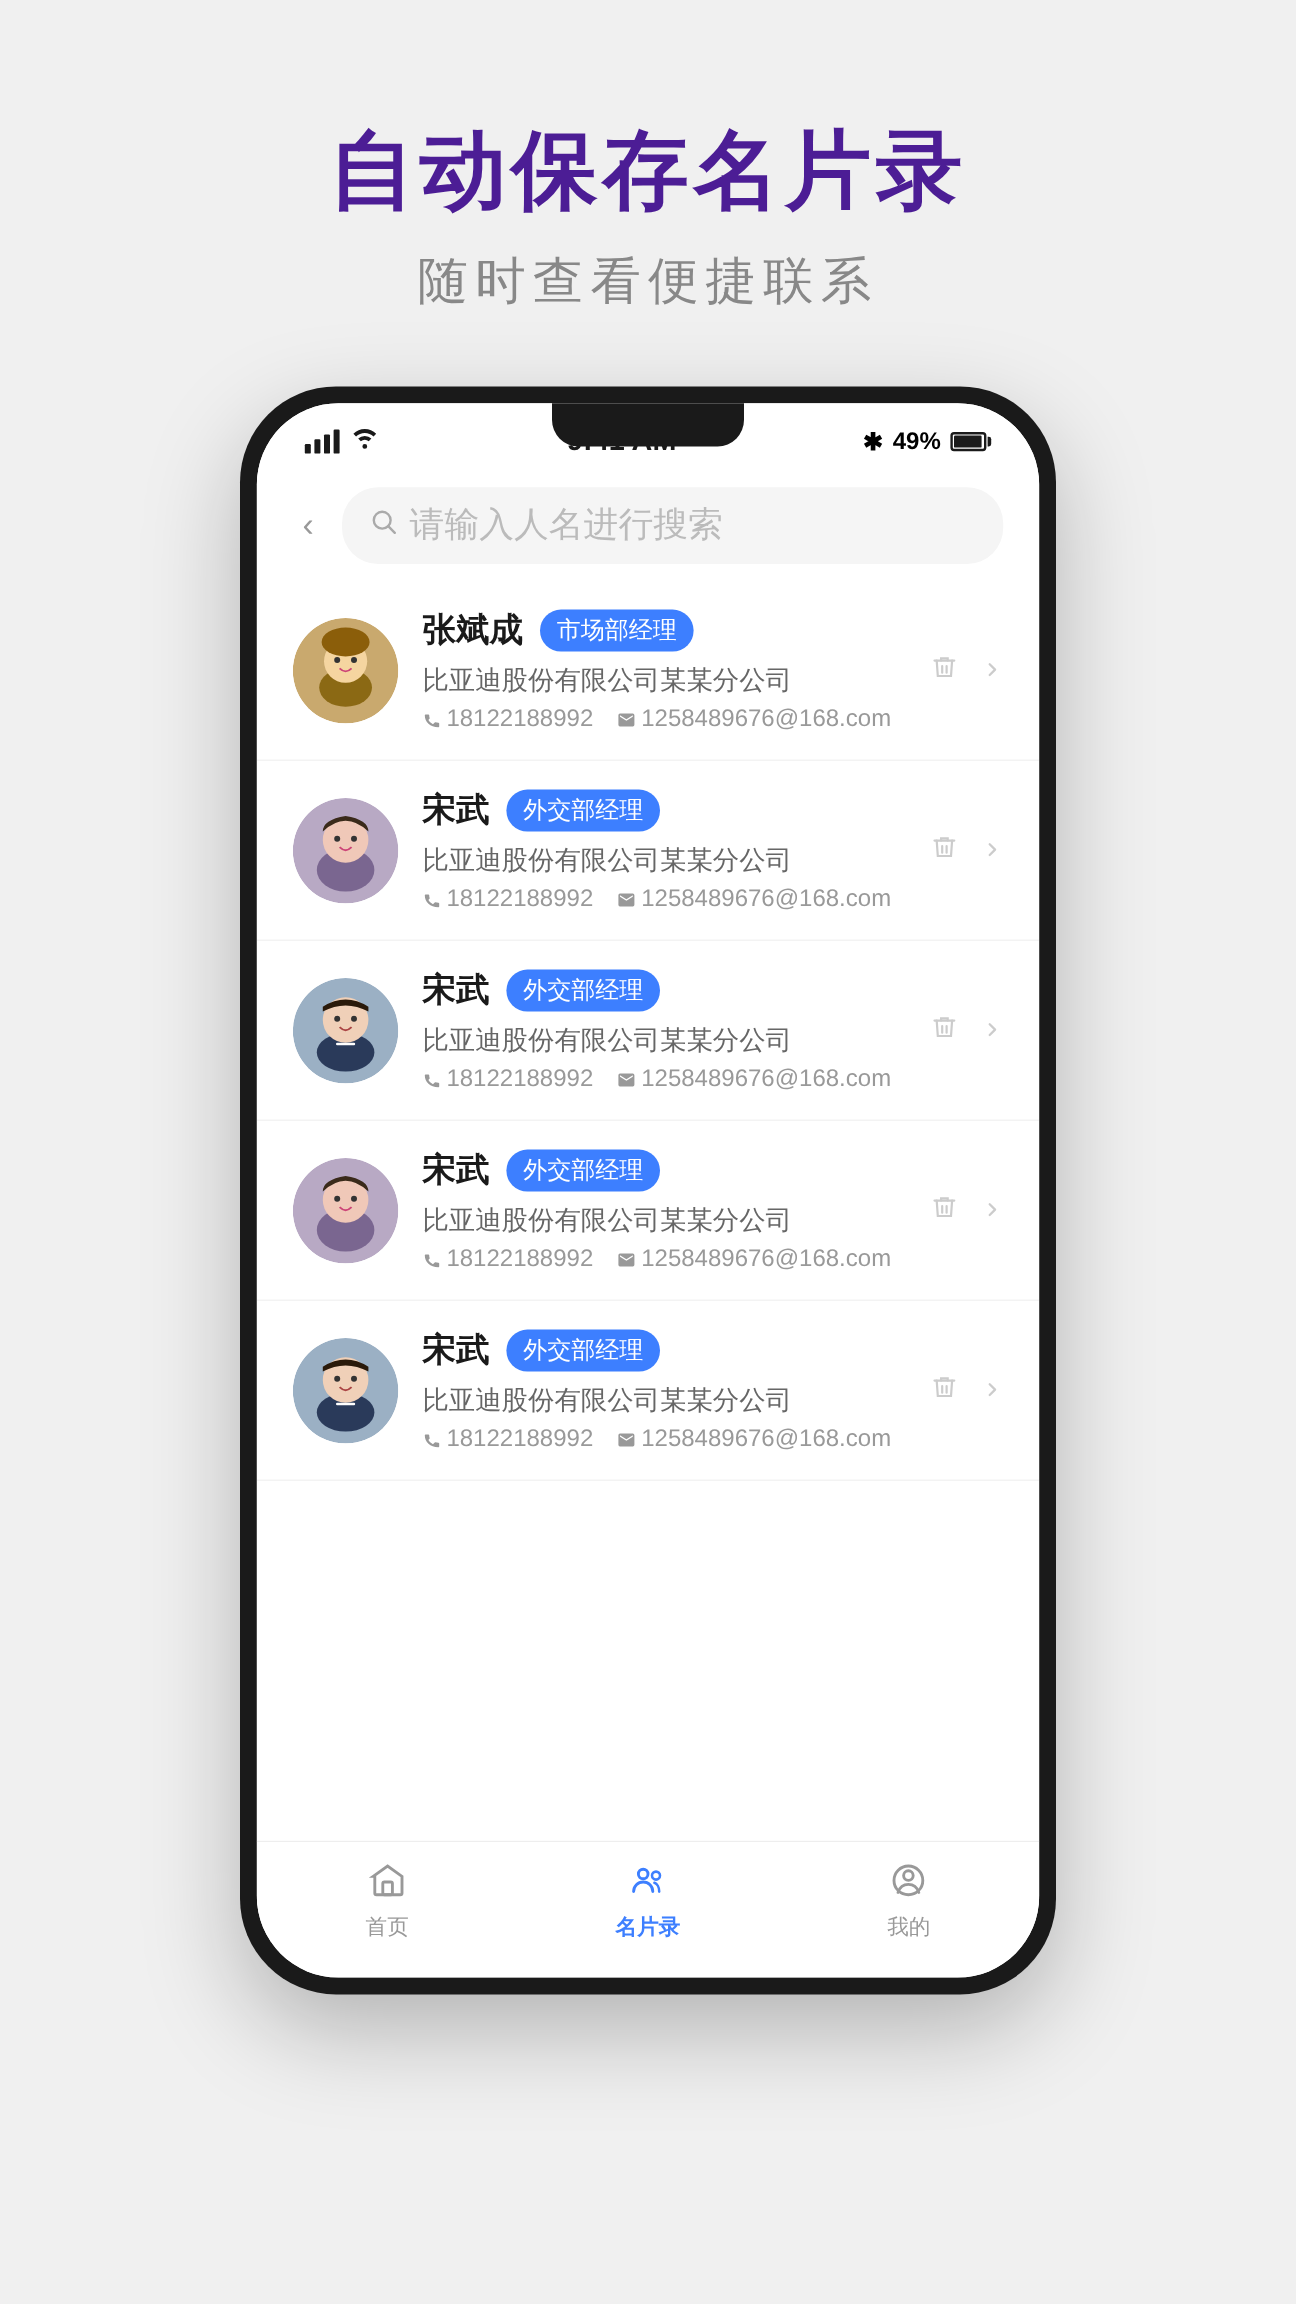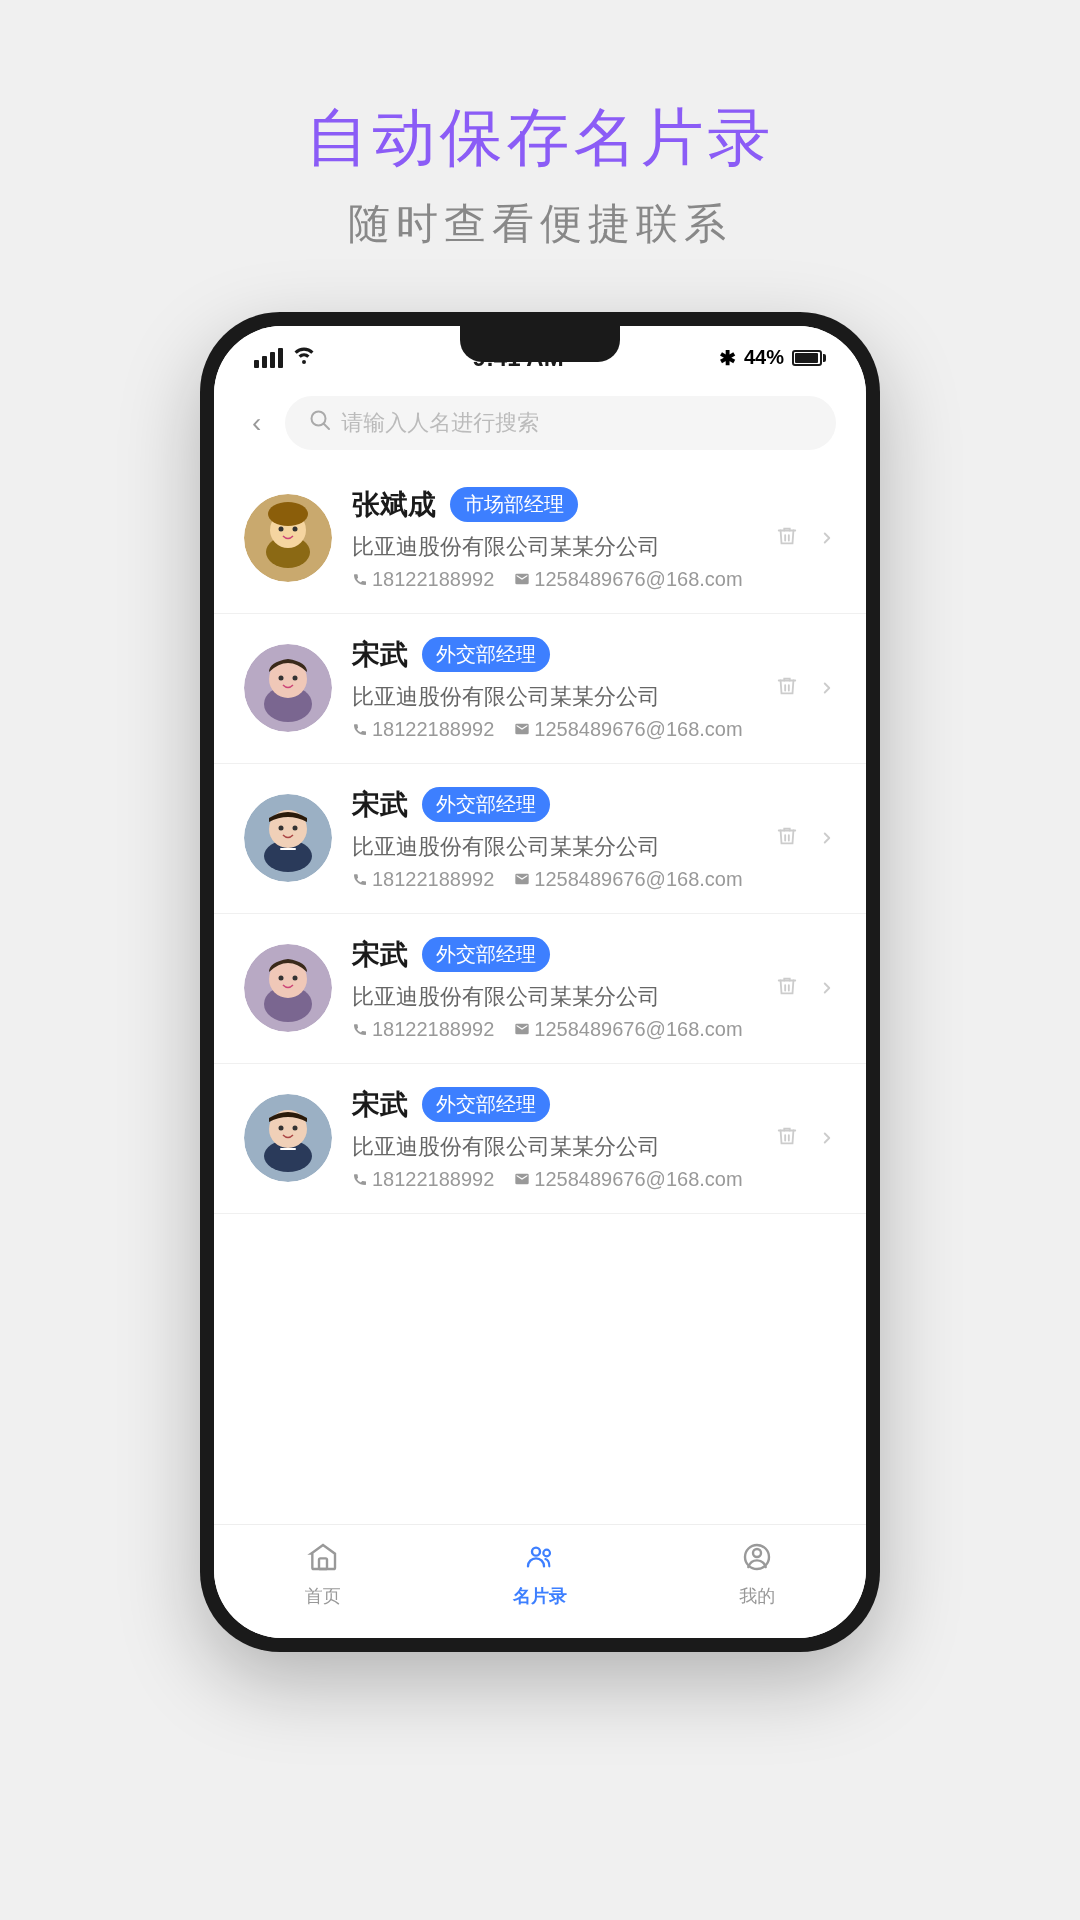--- a/index.html
+++ b/index.html
@@ -16,23 +16,23 @@
       overflow: hidden;
     }
 
     .page-header {
       text-align: center;
       margin-top: 100px;
       margin-bottom: 60px;
     }
 
     .page-title {
-      font-size: 63px;
-      font-weight: 400;
-      color: #8b5cf6;
+      font-size: 72px;
+      font-weight: 700;
+      color: #4c1d95;
       letter-spacing: 4px;
       line-height: 1.2;
     }
 
     .page-subtitle {
       font-size: 42px;
       font-weight: 400;
       color: #888;
       letter-spacing: 6px;
       margin-top: 20px;
@@ -149,21 +149,21 @@
       gap: 10px;
     }
 
     .search-icon-svg {
       color: #aaa;
       font-size: 22px;
       flex-shrink: 0;
     }
 
     .search-placeholder {
-      font-size: 22px;
+      font-size: 29px;
       color: #bbb;
     }
 
     
     .contact-list {
       flex: 1;
       overflow: hidden;
       background: #fff;
     }
 
@@ -342,21 +342,21 @@
         <span class="wifi-icon">
           
           <svg width="26" height="20" viewBox="0 0 26 20">
             <path d="M13 15a2 2 0 1 1 0 4 2 2 0 0 1 0-4zm-5.5-4.5a7.8 7.8 0 0 1 11 0l-2.2 2.2a4.8 4.8 0 0 0-6.6 0L7.5 10.5zm-4-4a13.5 13.5 0 0 1 19 0l-2.2 2.2a10.5 10.5 0 0 0-14.6 0L3.5 6.5z" fill="#1a1a1a"></path>
           </svg>
         </span>
       </div>
       <div class="status-center">9:41 AM</div>
       <div class="status-right">
         <span>✱</span>
-        <span>44%</span>
+        <span>49%</span>
         <span class="battery-icon">
           <span class="battery-body">
               <span class="battery-fill"></span>
             </span>
           <span class="battery-tip"></span>
         </span>
       </div>
     </div>
 
     <div class="search-bar-container">

